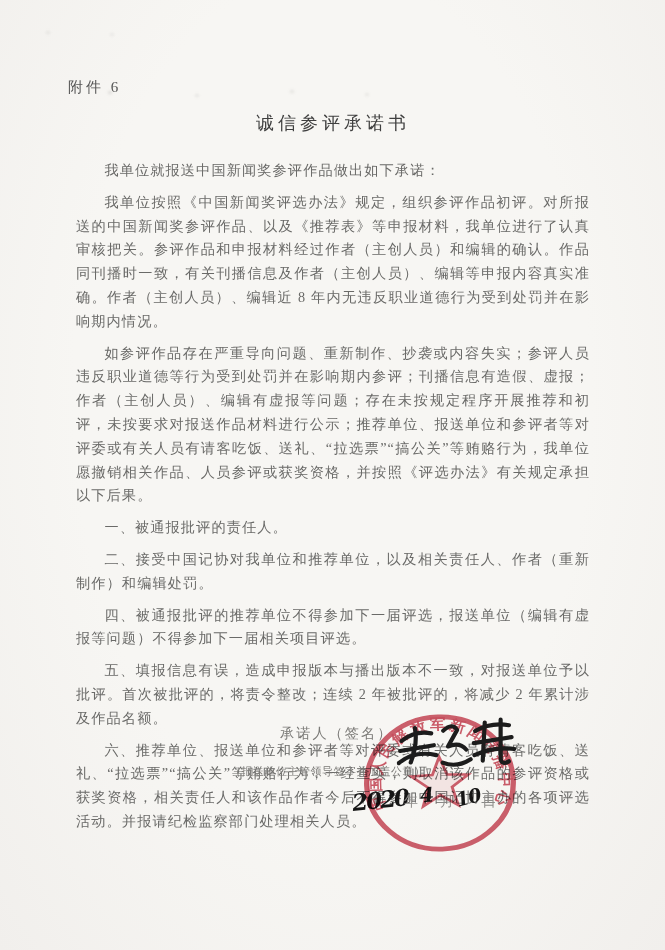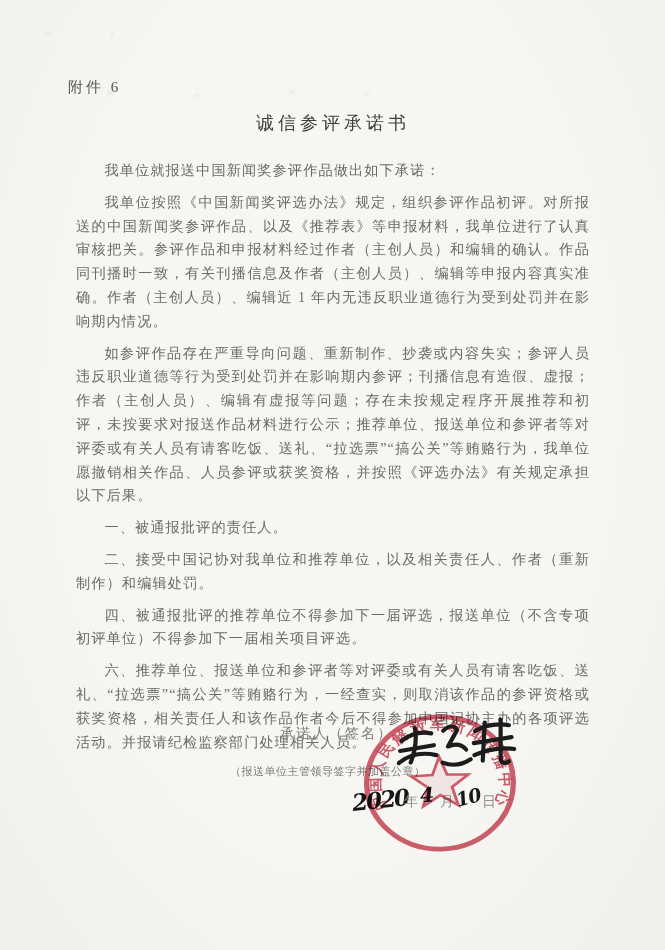--- a/index.html
+++ b/index.html
@@ -70,25 +70,26 @@
 
 <div class="page">
 
   <div class="smudge smudge-b"></div>
   <div class="smudge smudge-a"></div>
 
   <div class="content">
     <div class="attachment">附件 6</div>
     <h1 class="doc-title">诚信参评承诺书</h1>
     <p class="para">我单位就报送中国新闻奖参评作品做出如下承诺：</p>
-    <p class="para">我单位按照《中国新闻奖评选办法》规定，组织参评作品初评。对所报送的中国新闻奖参评作品、以及《推荐表》等申报材料，我单位进行了认真审核把关。参评作品和申报材料经过作者（主创人员）和编辑的确认。作品同刊播时一致，有关刊播信息及作者（主创人员）、编辑等申报内容真实准确。作者（主创人员）、编辑近 1 年内无违反职业道德行为受到处罚并在影响期内情况。</p>
+    <p class="para">我单位按照《中国新闻奖评选办法》规定，组织参评作品初评。对所报送的中国新闻奖参评作品、以及《推荐表》等申报材料，我单位进行了认真审核把关。参评作品和申报材料经过作者（主创人员）和编辑的确认。作品同刊播时一致，有关刊播信息及作者（主创人员）、编辑等申报内容真实准确。作者（主创人员）、编辑近 8 年内无违反职业道德行为受到处罚并在影响期内情况。</p>
     <p class="para">如参评作品存在严重导向问题、重新制作、抄袭或内容失实；参评人员违反职业道德等行为受到处罚并在影响期内参评；刊播信息有造假、虚报；作者（主创人员）、编辑有虚报等问题；存在未按规定程序开展推荐和初评，未按要求对报送作品材料进行公示；推荐单位、报送单位和参评者等对评委或有关人员有请客吃饭、送礼、“拉选票”“搞公关”等贿赂行为，我单位愿撤销相关作品、人员参评或获奖资格，并按照《评选办法》有关规定承担以下后果。</p>
     <p class="para">一、被通报批评的责任人。</p>
     <p class="para">二、接受中国记协对我单位和推荐单位，以及相关责任人、作者（重新制作）和编辑处罚。</p>
-    <p class="para">四、被通报批评的推荐单位不得参加下一届评选，报送单位（不含专项初评单位）不得参加下一届相关项目评选。</p>
+    <p class="para">四、被通报批评的推荐单位不得参加下一届评选，报送单位（编辑有虚报等问题）不得参加下一届相关项目评选。</p>
+    <p class="para">五、填报信息有误，造成申报版本与播出版本不一致，对报送单位予以批评。首次被批评的，将责令整改；连续 2 年被批评的，将减少 2 年累计涉及作品名额。</p>
     <p class="para">六、推荐单位、报送单位和参评者等对评委或有关人员有请客吃饭、送礼、“拉选票”“搞公关”等贿赂行为，一经查实，则取消该作品的参评资格或获奖资格，相关责任人和该作品作者今后不得参加中国记协主办的各项评选活动。并报请纪检监察部门处理相关人员。</p>
   </div>
 
   <div class="promisor">承诺人（签名）</div>
   <div class="instruction">（报送单位主管领导签字并加盖公章）</div>
 
   <span class="hw hw-year">2020</span>
   <span class="unit unit-year">年</span>
   <span class="hw hw-month">4</span>
   <span class="unit unit-month">月</span>

